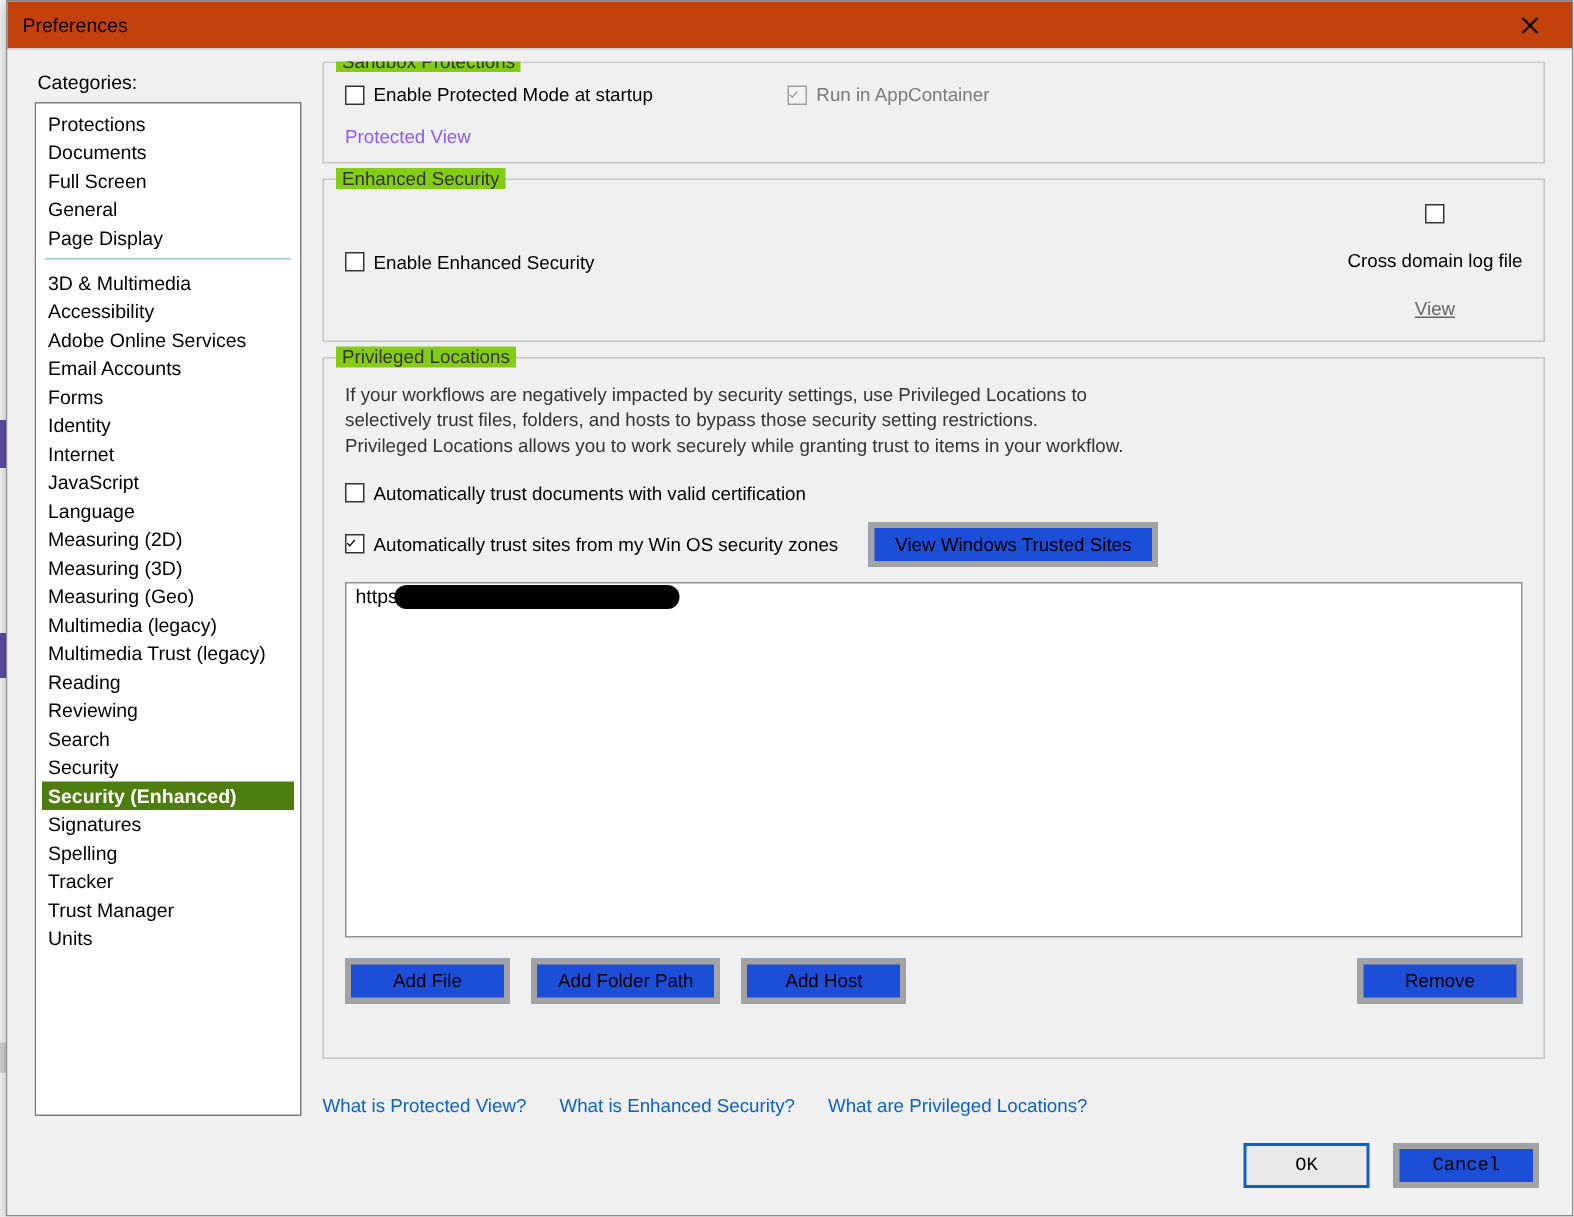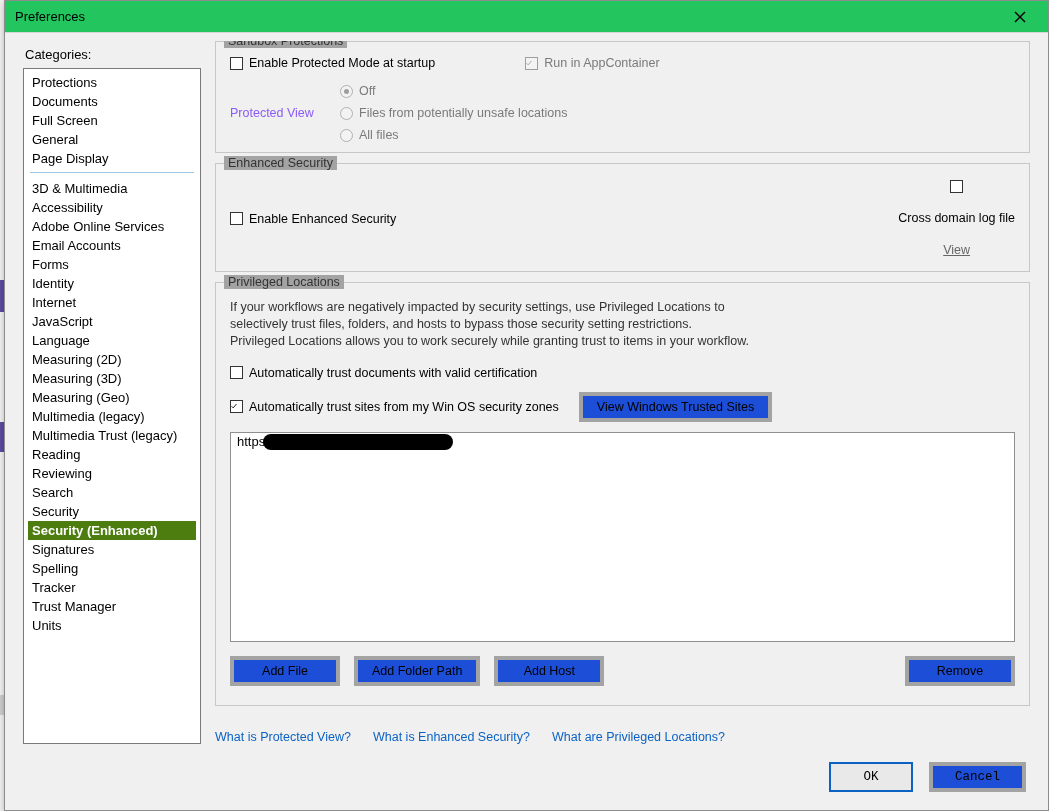--- a/index.html
+++ b/index.html
@@ -25,21 +25,21 @@
     flex-direction: column;
   }
 
   .titlebar {
     height: 32px;
     display: flex;
     align-items: center;
     padding: 0 8px 0 10px;
     font-size: 13px;
     border-bottom: 1px solid #d6d6d6;
-    background: #22c55e;
+    background: #c2410c;
   }
   .titlebar .spacer { flex: 1; }
   .close-btn {
     width: 40px; height: 28px;
     display: flex; align-items: center; justify-content: center;
     cursor: pointer;
   }
   .close-btn svg { width: 12px; height: 12px; stroke: #000; stroke-width: 1.5; }
 
   .content {
@@ -92,21 +92,21 @@
   
   .groupbox {
     position: relative;
     border: 1px solid #c7c7c7;
     background: #f0f0f0;
     padding: 14px 14px 10px 14px;
   }
   .groupbox .legend {
     position: absolute;
     top: -8px; left: 8px;
-    background: #a3a3a3;
+    background: #84cc16;
     padding: 0 4px;
     font-size: 12.5px;
     color: #333;
   }
 
   .row { display: flex; align-items: center; gap: 6px; }
   .checkbox {
     width: 13px; height: 13px;
     border: 1px solid #333;
     background: #fff;
@@ -168,21 +168,21 @@
     border: 4px solid #a3a3a3;
     padding: 4px 14px;
     cursor: pointer;
     font: inherit;
     min-height: 24px;
   }
 
   .listarea {
     background: #fff;
     border: 1px solid #8f8f8f;
-    height: 210px;
+    height: 237px;
     overflow: auto;
   }
   .listarea .item {
     padding: 0 6px;
     font-size: 13px;
     line-height: 18px;
     white-space: nowrap;
     position: relative;
   }
   .redact {
@@ -302,38 +302,20 @@
                 <svg width="11" height="11" viewBox="0 0 11 11">
                     <path d="M1 5 L4 8 L10 1" stroke="#9e9e9e" stroke-width="1.6" fill="none"></path>
                   </svg>
               </span>
               <span class="checklabel disabled">Run in AppContainer</span>
             </div>
           </div>
 
           <div class="pv-grid">
             <div class="lbl">Protected View</div>
-            <div class="pv-options">
-              <div class="pv-option">
-                <span class="radio disabled checked">
-                  <svg width="7" height="7" viewBox="0 0 7 7">
-                      <circle cx="3.5" cy="3.5" r="2.5"></circle>
-                    </svg>
-                </span>
-                <span>Off</span>
-              </div>
-              <div class="pv-option">
-                <span class="radio disabled"></span>
-                <span>Files from potentially unsafe locations</span>
-              </div>
-              <div class="pv-option">
-                <span class="radio disabled"></span>
-                <span>All files</span>
-              </div>
-            </div>
           </div>
         </div>
 
         <div class="groupbox" style="padding-top:16px;padding-bottom:14px;">
           <span class="legend">Enhanced Security</span>
           <div class="enhanced-row">
             <div class="left-side">
               <span class="checkbox"></span>
               <span class="checklabel">Enable Enhanced Security</span>
             </div>

